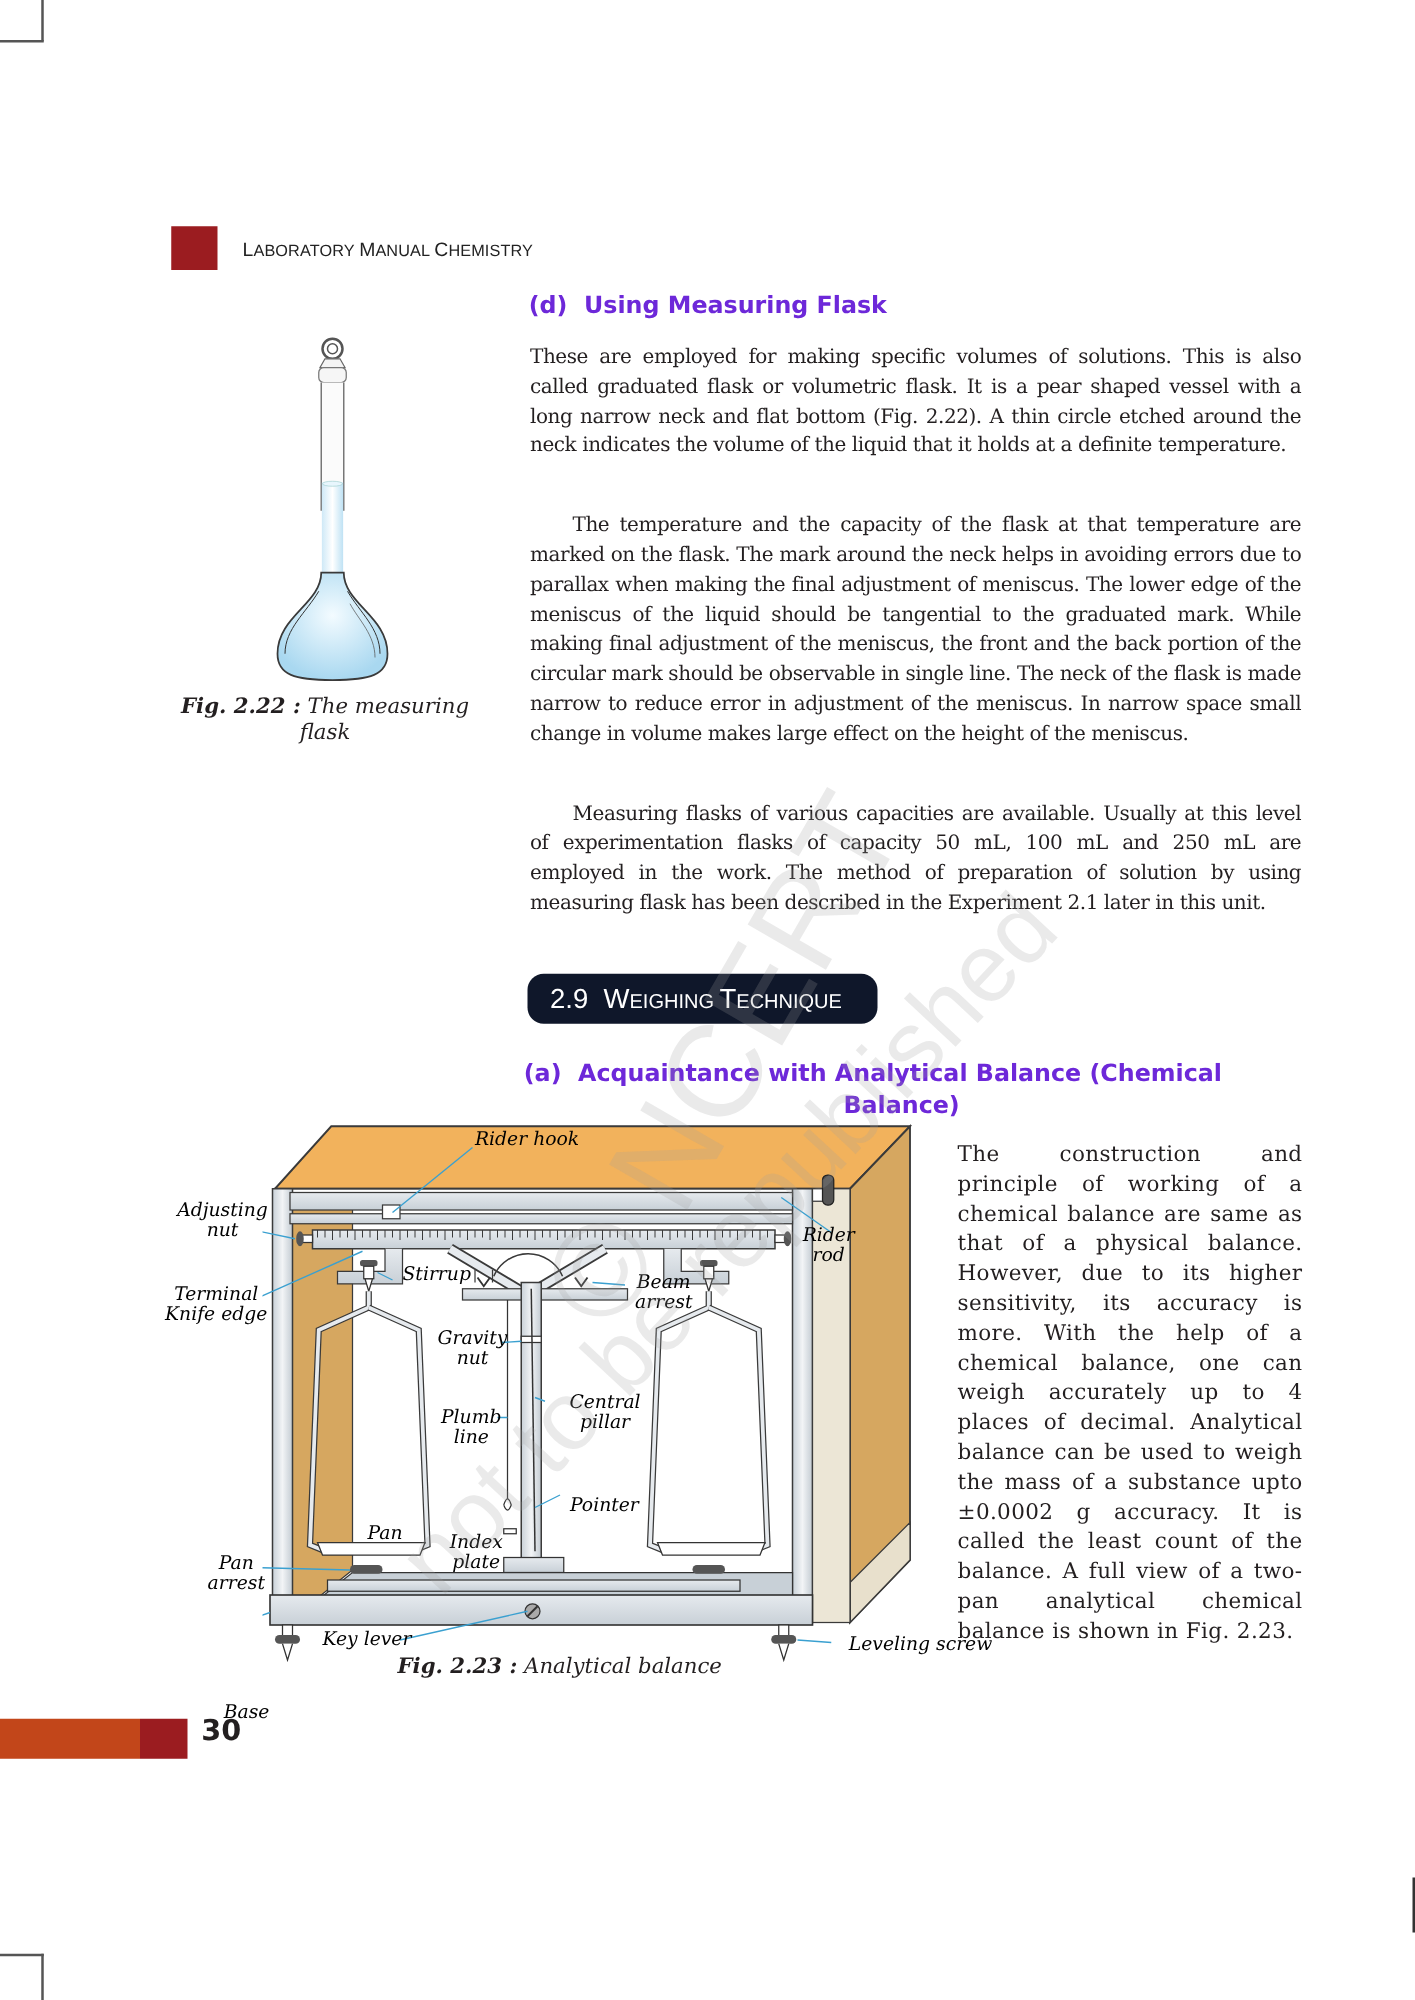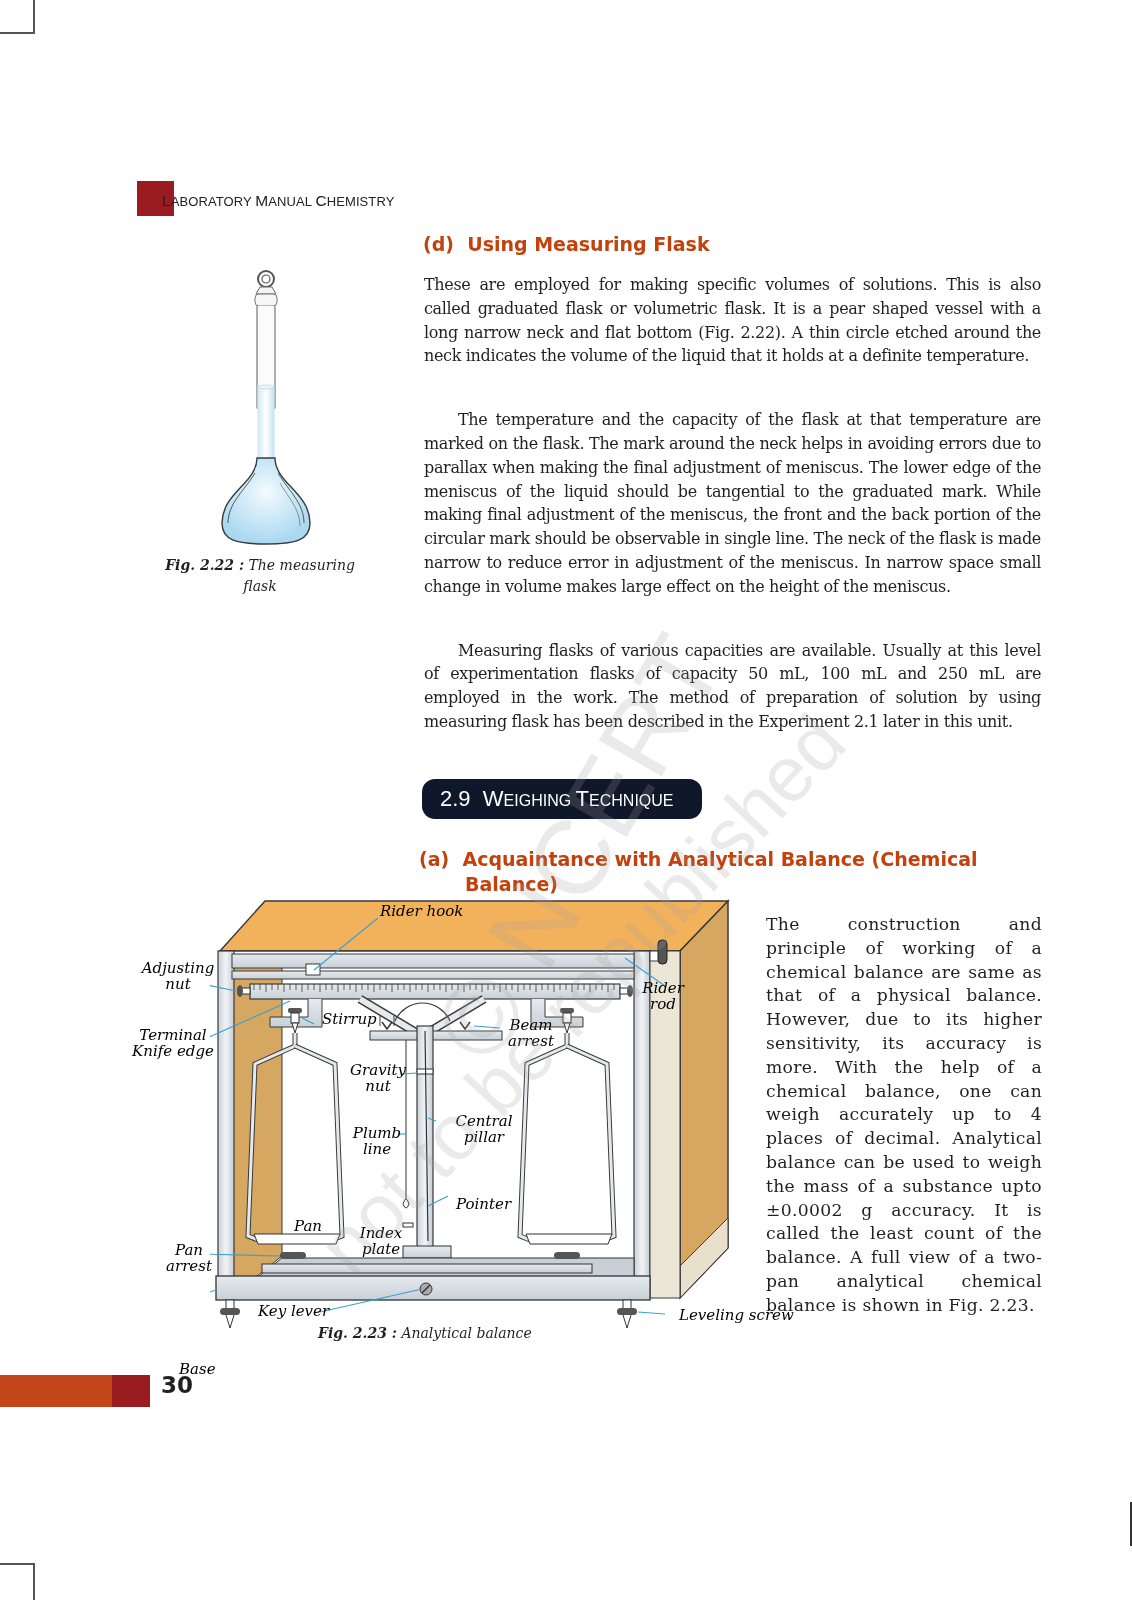--- a/index.html
+++ b/index.html
@@ -1,30 +1,30 @@
 <!DOCTYPE html>
 <html><head>
 <meta charset="utf-8">
 <style>
   html, body { margin:0; padding:0; background:#ffffff; }
   body { width:1132px; height:1600px; position:relative; overflow:hidden;
          font-family:"DejaVu Serif", serif; color:#231f20; }
   .abs { position:absolute; }
   .crop { position:absolute; background:#555; }
   .header-square { left:137px; top:181px; width:37px; height:35px; background:#9b1c20; }
-  .running-head { left:162px; top:192px; font-family:"Liberation Sans", sans-serif; font-size:13px;
+  .running-head { left:194px; top:192px; font-family:"Liberation Sans", sans-serif; font-size:13px;
                   letter-spacing:0.1px; color:#222; }
   .running-head .big { font-size:15.5px; }
-  .sec-head { font-family:"DejaVu Sans", sans-serif; font-weight:bold; color:#c2410c; font-size:19px; }
+  .sec-head { font-family:"DejaVu Sans", sans-serif; font-weight:bold; color:#6d28d9; font-size:19px;text-align:center; }
   .body-text { font-family:"DejaVu Serif", serif; font-size:16px; line-height:23.8px; text-align:justify;
                color:#231f20; letter-spacing:-0.35px; }
   .body-text p { margin:0; }
   .body-text p.indent { text-indent:34px;margin-top:40px; }
   .body-text p + p { margin-top:3px; }
-  .caption { font-family:"DejaVu Serif", serif; font-size:14px; font-style:italic; color:#231f20; text-align:center; line-height:21px; }
+  .caption { font-family:"DejaVu Serif", serif; font-size:17px; font-style:italic; color:#231f20; text-align:center; line-height:21px; }
   .caption b { font-weight:bold; }
   .pill { left:422px; top:779px; width:280px; height:40px; border-radius:13px; background:#0f172a;
           color:#fff; font-family:"Liberation Sans", sans-serif; font-size:22px; line-height:40px; padding-left:18px; box-sizing:border-box; }
   .pill .sc { font-size:16px; }
   .side-text { left:766px; top:913px; width:276px; font-family:"DejaVu Serif", serif; font-size:17.2px;
                line-height:23.8px; text-align:justify; text-align-last:left; letter-spacing:0.3px; }
   .lbl { position:absolute; font-family:"DejaVu Serif", serif; font-style:italic; font-size:15px; color:#000000; line-height:16px; text-align:center; }
   .page-num { left:161px; top:1372px; font-family:"DejaVu Sans", sans-serif; font-weight:bold; font-size:23px; color:#231f20; }
   .bar-orange { left:0; top:1375px; width:112px; height:32px; background:#c2461a; }
   .bar-red { left:112px; top:1375px; width:38px; height:32px; background:#9b1c20; }

